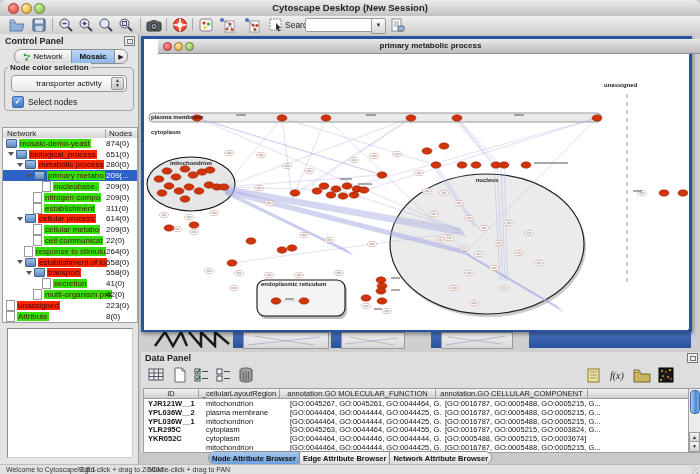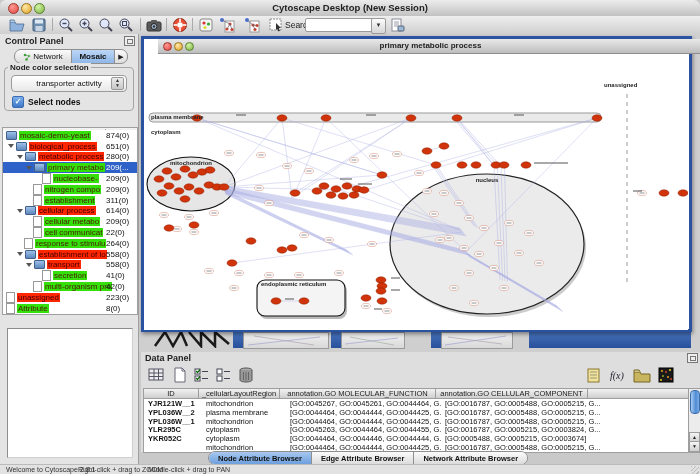--- a/index.html
+++ b/index.html
@@ -40,26 +40,26 @@
   #ncs-box{left:4px;top:33px;width:128px;height:42px;border:1px solid #a5a5a5;border-radius:4px;}
   #ncs-legend{left:8px;top:29px;font-size:8px;font-weight:bold;color:#222;background:#e4e4e4;padding:0 2px;}
   #ncs-combo{left:11px;top:41px;width:114px;height:15px;background:linear-gradient(#ffffff,#e9e9e9);
     border:1px solid #9a9a9a;border-radius:4px;font-size:8px;color:#111;
     display:flex;align-items:center;justify-content:center;}
   #ncs-step{position:absolute;right:2px;top:1px;width:11px;height:11px;background:linear-gradient(#eaeaea,#c8c8c8);
     border:1px solid #999;border-radius:2px;font-size:5px;line-height:5px;text-align:center;color:#333;}
   #sel-nodes{left:12px;top:62px;display:flex;align-items:center;gap:4px;}
   #sel-check{width:10px;height:10px;border-radius:2px;border:1px solid #3a6cb4;
     background:linear-gradient(#7fb0ec,#3d77c8);color:#fff;font-size:8px;line-height:10px;text-align:center;font-weight:bold;}
-  #sel-label{font-size:8.5px;color:#111;font-weight:bold;}
+  #sel-label{font-size:8.5px;color:#111;}
   #tree-head{left:2px;top:93px;width:134px;height:11px;background:linear-gradient(#f5f5f5,#d2d2d2);
     border:1px solid #a0a0a0;font-size:8px;color:#222;}
   #tree-head .c1{position:absolute;left:4px;top:1px;}
   #tree-head .c2{position:absolute;left:102px;top:1px;border-left:1px solid #a8a8a8;padding-left:3px;height:10px;}
-  #tree-body{left:2px;top:96px;width:134px;height:184px;background:#fff;border:1px solid #a0a0a0;border-top:none;overflow:hidden;}
+  #tree-body{left:2px;top:104px;width:134px;height:184px;background:#fff;border:1px solid #a0a0a0;border-top:none;overflow:hidden;}
   .trow{position:relative;height:10.8px;display:flex;align-items:center;overflow:hidden;}
   .trow.sel{background:#2e62c8;}
   .tri{width:0;height:0;border-left:3px solid transparent;border-right:3px solid transparent;
     border-top:4px solid #555;margin-right:2px;flex:none;}
   .fold{width:9px;height:7px;background:linear-gradient(#9dc0e8,#5c87bd);border:1px solid #44618a;
     border-radius:1px;margin-right:2px;flex:none;}
   .page{width:7px;height:9px;background:#fff;border:1px solid #999;margin-right:2px;flex:none;}
   .tlabel{font-size:8px;padding:0 1px;white-space:nowrap;overflow:hidden;flex:none;}
   .green{background:#35e00a;color:#4a1800;}
   .red{background:#ff2600;color:#400000;}
@@ -90,21 +90,21 @@
   .dprow{display:flex;height:8.8px;align-items:center;}
   .td{font-size:7.5px;color:#111;white-space:nowrap;overflow:hidden;padding-left:4px;flex:none;}
   .td.id{font-weight:bold;}
   #dp-scroll{left:547px;top:36px;width:11px;height:63px;background:#ececec;border:1px solid #9e9e9e;}
   #dp-thumb{position:absolute;left:1px;top:1px;width:8px;height:22px;border-radius:4px;
     background:linear-gradient(90deg,#a8cdf4,#4f8ad2 60%,#7db0e8);border:1px solid #3c6ca8;}
   .dp-arrow{position:absolute;left:0px;width:9px;height:9px;background:linear-gradient(#f5f5f5,#d0d0d0);
     border:1px solid #9e9e9e;font-size:5px;text-align:center;line-height:8px;color:#222;}
   
   #bottom-tabs{left:208px;top:451px;height:12px;display:flex;border:1px solid #8f8f8f;border-radius:7px;overflow:hidden;background:#eee;}
-  .btab{font-size:7.5px;font-weight:bold;color:#111;padding:0 9px;display:flex;align-items:center;border-right:1px solid #8f8f8f;
+  .btab{font-size:7.5px;font-weight:bold;color:#111;padding:0 3px;display:flex;align-items:center;border-right:1px solid #8f8f8f;
     background:linear-gradient(#fbfbfb,#dcdcdc);}
   .btab:last-child{border-right:none;}
   .btab.active{background:linear-gradient(#a7c8ef,#6d9fdd);}
   #statusbar{left:0;top:464px;width:700px;height:10px;background:#e2e2e2;border-top:1px solid #bbb;}
   .status-item{top:1px;font-size:7px;color:#333;}
   #grip{right:1px;bottom:1px;width:8px;height:8px;
     background:repeating-linear-gradient(135deg,#bbb 0 1px,transparent 1px 3px);}
   svg{display:block;}
 </style>
 </head>

